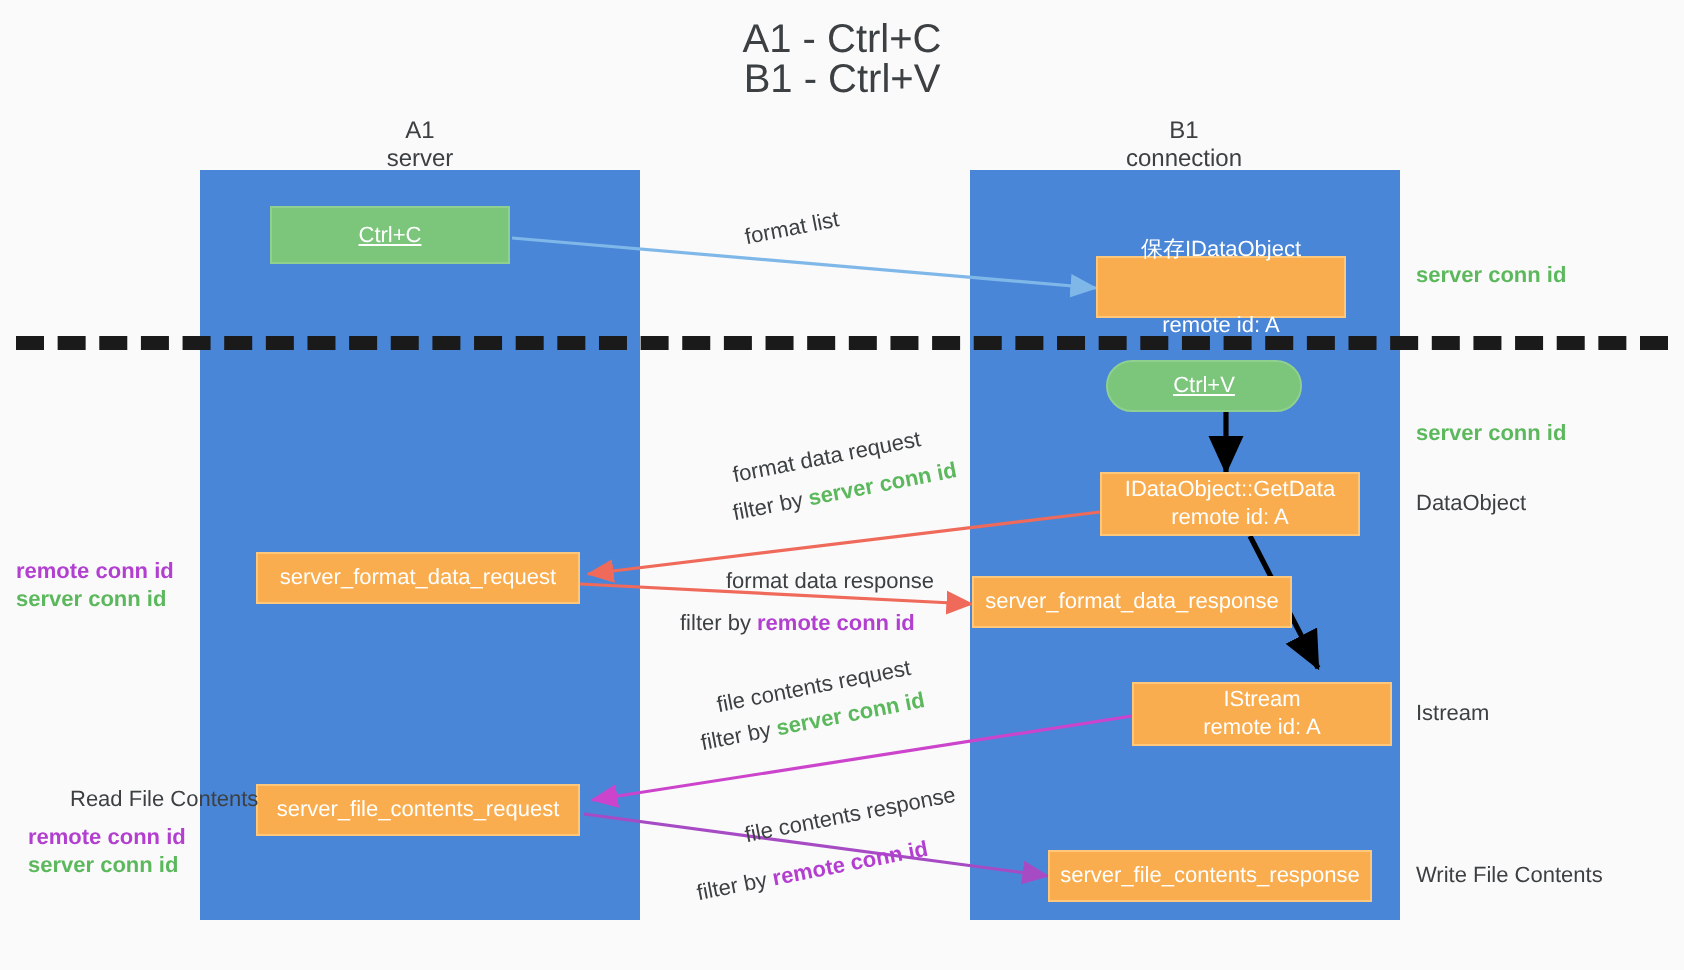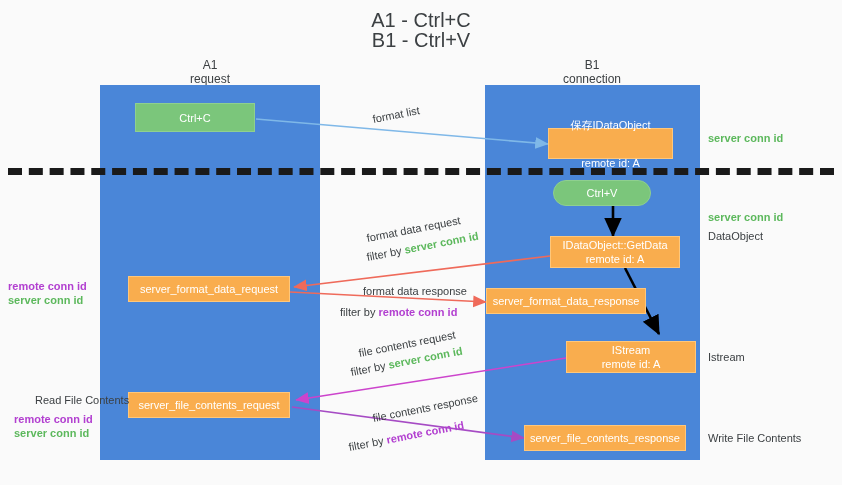--- a/index.html
+++ b/index.html
@@ -60,21 +60,21 @@
     color: #ffffff;
     font-size: 11px;
     line-height: 14px;
     text-align: center;
     display: flex;
     flex-direction: column;
     align-items: center;
     justify-content: center;
     border: 1px solid rgba(255,255,255,0.55);
   }
-  .node.green { background: #7bc67b; border-color: #8fd08f; }
+  .node.green { background: #7bc67b; border-color: #8fd08f; text-decoration: underline; }
   .node.orange { background: #f9ad4e; border-color: #ffc77a; }
   .node .sub { display: block; }
 
   
   #divider {
     position: absolute;
     left: 8px;
     top: 168px;
     width: 826px;
     height: 0;
@@ -110,21 +110,21 @@
 
 <div id="stage">
 
   <div class="title-block">
     <div>A1 - Ctrl+C</div>
     <div>B1 - Ctrl+V</div>
   </div>
 
   <div class="lane-header" style="left:110px; top:58px;">
     <span class="l1">A1</span>
-    <span class="l2">request</span>
+    <span class="l2">server</span>
   </div>
   <div class="lane-header" style="left:492px; top:58px;">
     <span class="l1">B1</span>
     <span class="l2">connection</span>
   </div>
 
   <div class="lane" id="lane-a1"></div>
   <div class="lane" id="lane-b1"></div>
 
   <svg id="wires">
@@ -219,21 +219,21 @@
     <span>filter by </span><span class="g">server conn id</span>
   </div>
 
   <div class="lbl rot-up" style="left:374px; top:411px;">file contents response</div>
   <div class="lbl rot-up" style="left:350px; top:440px;">
     <span>filter by </span><span class="p">remote conn id</span>
   </div>
 
   <div class="lbl green-txt" style="left:708px; top:131px;">server conn id</div>
   <div class="lbl green-txt" style="left:708px; top:210px;">server conn id</div>
-  <div class="lbl" style="left:708px; top:229px;">DataObject</div>
+  <div class="lbl" style="left:708px; top:245px;">DataObject</div>
   <div class="lbl" style="left:708px; top:350px;">Istream</div>
   <div class="lbl" style="left:708px; top:431px;">Write File Contents</div>
 
   <div class="stack" style="left:8px; top:279px;">
     <span class="row lbl purple-txt" style="position:static;">remote conn id</span>
     <span class="row lbl green-txt" style="position:static;">server conn id</span>
   </div>
 
   <div class="lbl" style="left:8px; top:393px;padding-left:27px;">Read File Contents</div>
   <div class="stack" style="left:14px; top:412px;">

